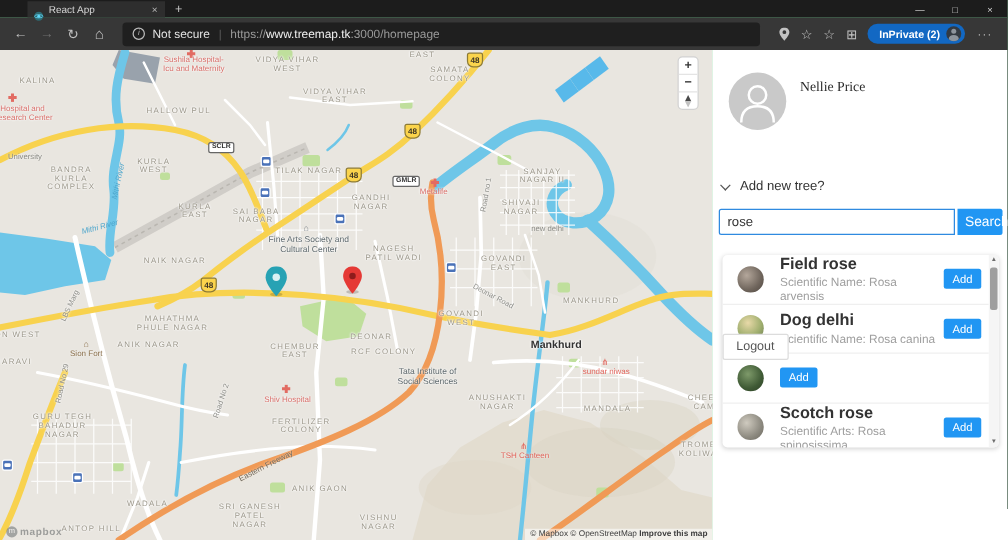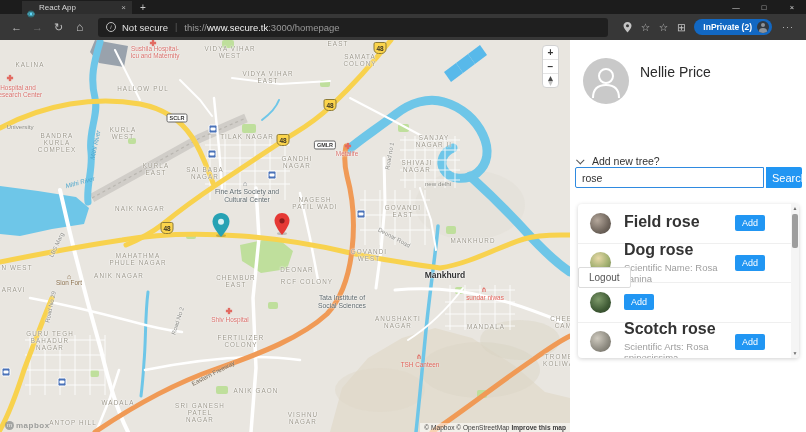--- a/index.html
+++ b/index.html
@@ -76,40 +76,40 @@
   .attrib{position:absolute;right:0;bottom:0;background:rgba(255,255,255,.55);font-size:6.6px;color:#3c3c3c;padding:1px 4px;z-index:5;white-space:nowrap;}
   .attrib b{font-weight:bold;}
   .mblogo{position:absolute;left:5px;bottom:2px;display:flex;align-items:flex-start;z-index:5;opacity:.45;}
   .mblogo .c{width:9px;height:9px;border-radius:50%;background:#4e5559;color:#fff;font-size:6px;line-height:9px;text-align:center;margin-right:2px;}
   .mblogo .w{font-size:8px;font-weight:bold;color:#3e4447;letter-spacing:.5px;}
 
   
   .sidebar{position:relative;width:236px;height:392px;background:#fff;box-sizing:border-box;flex:none;}
   .avatar{position:absolute;left:13px;top:18px;width:46px;height:46px;border-radius:50%;background:#c9c9c9;overflow:hidden;}
   .avatar svg{display:block;}
-  .username{position:absolute;left:70px;top:24px;font-size:14px;color:#2b2b2b;}
-  .addrow{position:absolute;left:8px;top:115px;display:flex;align-items:center;}
+  .username{position:absolute;left:70px;top:24px;font-size:11px;color:#2b2b2b;font-family:Liberation Serif, serif;}
+  .addrow{position:absolute;left:8px;top:103px;display:flex;align-items:center;}
   .chev{width:5px;height:5px;border-left:1.4px solid #555;border-bottom:1.4px solid #555;transform:rotate(-45deg) translateY(-1px);margin-right:8px;}
   .addlbl{font-size:10.5px;color:#333;}
   .searchrow{position:absolute;left:5px;top:127px;display:flex;}
   .searchinput{width:175px;height:19px;border:1px solid #2f8ae0;border-radius:2px 0 0 2px;font-size:10.5px;color:#333;padding:0 6px;outline:none;font-family:"Liberation Sans",sans-serif;}
   .searchbtn{width:36px;height:21px;background:#2196f3;color:#fff;border:none;border-radius:0 2px 2px 0;font-size:11px;margin-left:2px;font-family:"Liberation Sans",sans-serif;}
   .card{position:absolute;left:8px;top:164px;width:221px;height:154px;background:#fff;border-radius:4px;box-shadow:0 1px 4px rgba(0,0,0,.18);overflow:hidden;}
   .rows{position:absolute;left:0;top:0;right:8px;bottom:0;}
   .row{height:38.5px;display:flex;align-items:center;border-bottom:1px solid #efefef;padding-left:12px;position:relative;}
   .row:last-child{border-bottom:none;}
   .thumb{width:21px;height:21px;border-radius:50%;flex:none;margin-right:13px;}
   .t0{background:radial-gradient(circle at 35% 35%,#b4a79b,#6f655c 60%,#4e463f);}
   .t1{background:radial-gradient(circle at 40% 30%,#e8d9a8,#9fae6e 55%,#64744c);}
   .t2{background:radial-gradient(circle at 40% 35%,#7e9a6a,#3f5a35 60%,#2c3f25);}
   .t3{background:radial-gradient(circle at 35% 35%,#cfcabf,#8d8a80 60%,#6b675e);}
   .rowtext{flex:1;min-width:0;}
-  .tname{font-size:16px;color:#333;font-weight:bold;margin-bottom:3px;}
+  .tname{font-size:13px;color:#333;font-weight:bold;margin-bottom:3px;}
   .tsci{font-size:9.5px;color:#9e9e9e;}
-  .addbtn{width:30px;height:16px;background:#2196f3;color:#fff;border:none;border-radius:2px;font-size:9px;margin-right:26px;flex:none;font-family:"Liberation Sans",sans-serif;}
+  .addbtn{width:30px;height:16px;background:#2196f3;color:#fff;border:none;border-radius:2px;font-size:9px;margin-right:6px;flex:none;font-family:"Liberation Sans",sans-serif;}
   .sbar{position:absolute;right:0;top:0;width:8px;height:100%;background:#f5f5f5;}
   .sbar .arr{position:absolute;left:0;width:8px;height:9px;color:#6d6d6d;font-size:5px;line-height:9px;text-align:center;}
   .sbar .arr.up{top:0;}
   .sbar .arr.dn{bottom:0;}
   .sbar .thumbbar{position:absolute;left:1px;top:10px;width:6px;height:34px;background:#9e9e9e;border-radius:2px;}
   .logout{position:absolute;left:8px;top:227px;border:1px solid #dcdcdc;background:#fff;border-radius:2px;font-size:10px;color:#555;padding:4px 10px;font-family:"Liberation Sans",sans-serif;}
 </style>
 </head>
 <body>
 
@@ -137,21 +137,21 @@
 
   <div class="navbar">
     <span class="navbtn">←</span>
     <span class="navbtn dim">→</span>
     <span class="navbtn">↻</span>
     <span class="navbtn home">⌂</span>
     <div class="urlbox">
       <span class="info-ic">i</span>
       <span class="notsec">Not secure</span>
       <span class="url-div">|</span>
-      <span class="url"><span class="dim">this://</span><span class="host">www.secure.tk</span><span class="dim">:3000/homepage</span></span>
+      <span class="url"><span class="dim">https://</span><span class="host">www.treemap.tk</span><span class="dim">:3000/homepage</span></span>
     </div>
     <div class="nav-right">
       <span class="nav-ic pin-ic">
         <svg width="9" height="11" viewBox="0 0 9 11">
             <path d="M4.5,0 C2,0 0.5,1.8 0.5,3.8 C0.5,6.4 4.5,10.5 4.5,10.5 C4.5,10.5 8.5,6.4 8.5,3.8 C8.5,1.8 7,0 4.5,0 Z M4.5,5.2 A1.5,1.5 0 1,1 4.5,2.2 A1.5,1.5 0 1,1 4.5,5.2 Z" fill="#c3c3c3"></path>
           </svg>
       </span>
       <span class="nav-ic">☆</span>
       <span class="nav-ic">☆</span>
       <span class="nav-ic">⊞</span>
@@ -427,28 +427,29 @@
         <input class="searchinput" type="text" value="rose" style="">
         <button class="searchbtn">Search</button>
       </div>
 
       <div class="card">
         <div class="rows" id="results">
   <div class="row">
     <span class="thumb t0"></span>
     <span class="rowtext">
       <div class="tname">Field rose</div>
+      <div class="tsci">Scientific Name: Rosa arvensis</div>
     </span>
     <button class="addbtn">Add</button>
   </div>
 
   <div class="row">
     <span class="thumb t1"></span>
     <span class="rowtext">
-      <div class="tname">Dog rose</div>
+      <div class="tname">Dog delhi</div>
       <div class="tsci">Scientific Name: Rosa canina</div>
     </span>
     <button class="addbtn">Add</button>
   </div>
 
   <div class="row">
     <span class="thumb t2"></span>
     <button class="addbtn">Add</button>
   </div>
 

